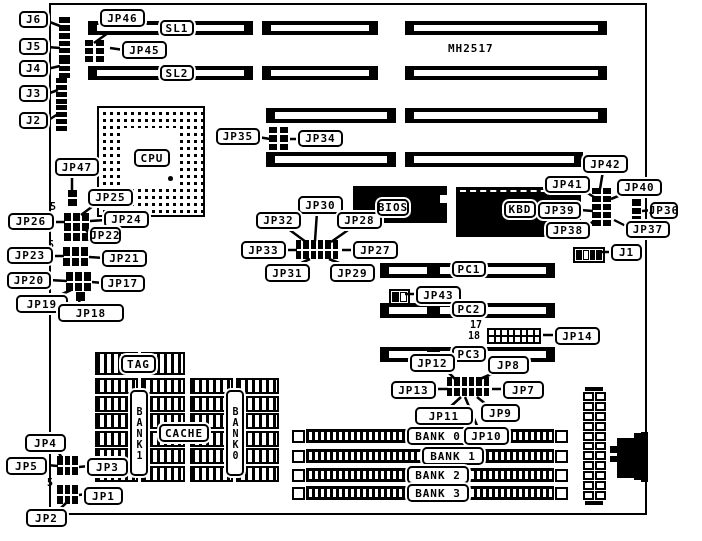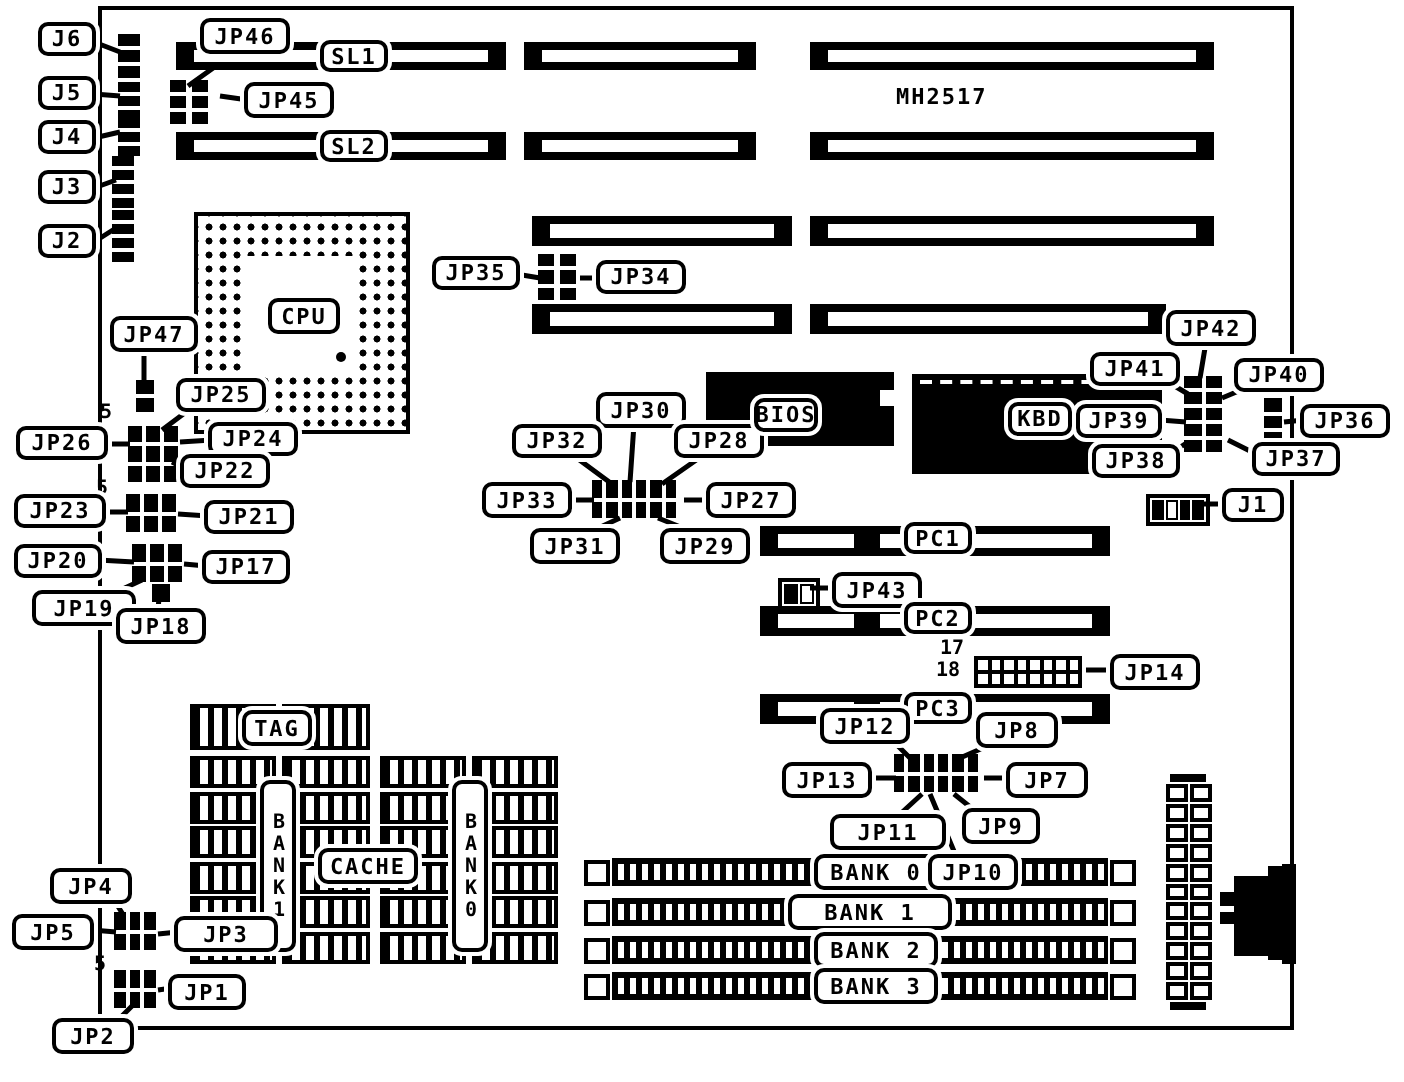--- a/index.html
+++ b/index.html
@@ -351,64 +351,64 @@
   <div class="lbl" style="left:122px;top:41px;width:45px;height:18px">JP45</div>
   <div class="lbl" style="left:160px;top:20px;width:34px;height:16px">SL1</div>
   <div class="lbl" style="left:160px;top:65px;width:34px;height:16px">SL2</div>
   <div class="lbl" style="left:216px;top:128px;width:44px;height:17px">JP35</div>
   <div class="lbl" style="left:298px;top:130px;width:45px;height:17px">JP34</div>
   <div class="lbl" style="left:55px;top:158px;width:44px;height:18px">JP47</div>
   <div class="lbl" style="left:134px;top:149px;width:36px;height:18px">CPU</div>
   <div class="lbl" style="left:88px;top:189px;width:45px;height:17px">JP25</div>
   <div class="lbl" style="left:8px;top:213px;width:46px;height:17px">JP26</div>
   <div class="lbl" style="left:104px;top:211px;width:45px;height:17px">JP24</div>
-  <div class="lbl" style="left:90px;top:227px;width:45px;height:17px">JP22</div>
+  <div class="lbl" style="left:90px;top:227px;width:31px;height:17px">JP22</div>
   <div class="lbl" style="left:7px;top:247px;width:46px;height:17px">JP23</div>
   <div class="lbl" style="left:102px;top:250px;width:45px;height:17px">JP21</div>
   <div class="lbl" style="left:7px;top:272px;width:44px;height:17px">JP20</div>
   <div class="lbl" style="left:101px;top:275px;width:44px;height:17px">JP17</div>
   <div class="lbl" style="left:16px;top:295px;width:52px;height:18px">JP19</div>
-  <div class="lbl" style="left:58px;top:304px;width:45px;height:18px">JP18</div>
+  <div class="lbl" style="left:58px;top:304px;width:66px;height:18px">JP18</div>
   <div class="lbl" style="left:298px;top:196px;width:45px;height:18px">JP30</div>
   <div class="lbl" style="left:256px;top:212px;width:45px;height:17px">JP32</div>
   <div class="lbl" style="left:337px;top:212px;width:45px;height:17px">JP28</div>
   <div class="lbl" style="left:241px;top:241px;width:45px;height:18px">JP33</div>
   <div class="lbl" style="left:353px;top:241px;width:45px;height:18px">JP27</div>
   <div class="lbl" style="left:265px;top:264px;width:45px;height:18px">JP31</div>
   <div class="lbl" style="left:330px;top:264px;width:45px;height:18px">JP29</div>
   <div class="lbl" style="left:377px;top:199px;width:32px;height:17px">BIOS</div>
   <div class="lbl" style="left:504px;top:201px;width:32px;height:17px">KBD</div>
   <div class="lbl" style="left:583px;top:155px;width:45px;height:18px">JP42</div>
   <div class="lbl" style="left:545px;top:176px;width:45px;height:17px">JP41</div>
   <div class="lbl" style="left:617px;top:179px;width:45px;height:17px">JP40</div>
   <div class="lbl" style="left:538px;top:202px;width:43px;height:17px">JP39</div>
-  <div class="lbl" style="left:650px;top:202px;width:45px;height:17px">JP36</div>
+  <div class="lbl" style="left:650px;top:202px;width:28px;height:17px">JP36</div>
   <div class="lbl" style="left:546px;top:222px;width:44px;height:17px">JP38</div>
   <div class="lbl" style="left:626px;top:221px;width:44px;height:17px">JP37</div>
   <div class="lbl" style="left:611px;top:244px;width:31px;height:17px">J1</div>
   <div class="lbl" style="left:452px;top:261px;width:34px;height:16px">PC1</div>
   <div class="lbl" style="left:416px;top:286px;width:45px;height:18px">JP43</div>
   <div class="lbl" style="left:452px;top:301px;width:34px;height:16px">PC2</div>
   <div class="lbl" style="left:555px;top:327px;width:45px;height:18px">JP14</div>
   <div class="lbl" style="left:452px;top:346px;width:34px;height:16px">PC3</div>
   <div class="lbl" style="left:410px;top:354px;width:45px;height:18px">JP12</div>
   <div class="lbl" style="left:488px;top:356px;width:41px;height:18px">JP8</div>
   <div class="lbl" style="left:391px;top:381px;width:45px;height:18px">JP13</div>
   <div class="lbl" style="left:503px;top:381px;width:41px;height:18px">JP7</div>
   <div class="lbl" style="left:415px;top:407px;width:58px;height:18px">JP11</div>
   <div class="lbl" style="left:481px;top:404px;width:39px;height:18px">JP9</div>
   <div class="lbl" style="left:464px;top:427px;width:45px;height:18px">JP10</div>
   <div class="lbl" style="left:121px;top:355px;width:35px;height:18px">TAG</div>
   <div class="lbl vlbl" style="left:130px;top:390px;width:18px;height:86px">BANK1</div>
   <div class="lbl vlbl" style="left:226px;top:390px;width:18px;height:86px">BANK0</div>
   <div class="lbl" style="left:159px;top:424px;width:50px;height:18px">CACHE</div>
   <div class="lbl" style="left:407px;top:427px;width:62px;height:18px">BANK 0</div>
-  <div class="lbl" style="left:394px;top:447px;width:82px;height:18px">BANK 1</div>
+  <div class="lbl" style="left:422px;top:447px;width:62px;height:18px">BANK 1</div>
   <div class="lbl" style="left:407px;top:466px;width:62px;height:18px">BANK 2</div>
   <div class="lbl" style="left:407px;top:484px;width:62px;height:18px">BANK 3</div>
   <div class="lbl" style="left:464px;top:427px;width:45px;height:18px;z-index:31">JP10</div>
   <div class="lbl" style="left:25px;top:434px;width:41px;height:18px">JP4</div>
   <div class="lbl" style="left:6px;top:457px;width:41px;height:18px">JP5</div>
-  <div class="lbl" style="left:87px;top:458px;width:52px;height:18px">JP3</div>
+  <div class="lbl" style="left:87px;top:458px;width:41px;height:18px">JP3</div>
   <div class="lbl" style="left:84px;top:487px;width:39px;height:18px">JP1</div>
   <div class="lbl" style="left:26px;top:509px;width:41px;height:18px">JP2</div>
 
 </div>
 
 </body></html>

